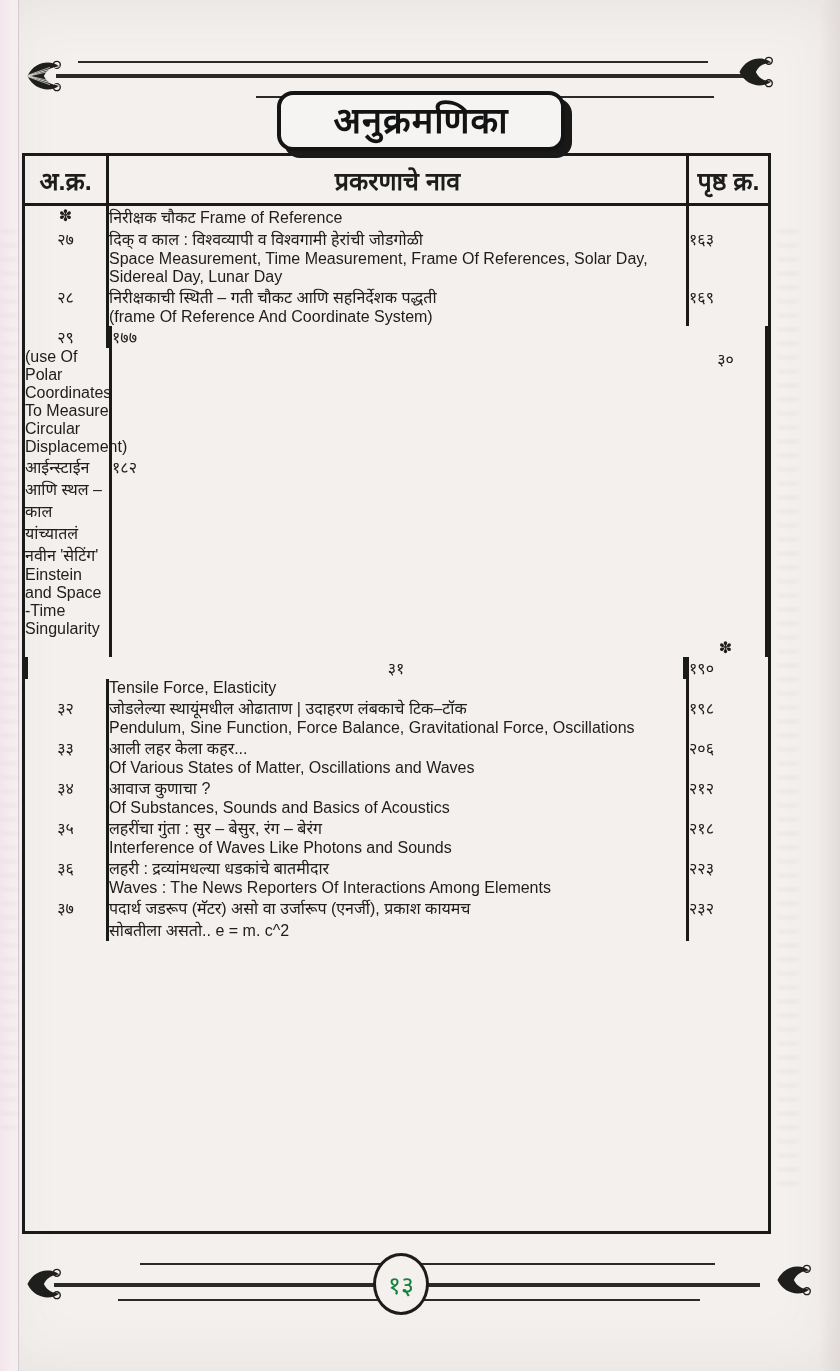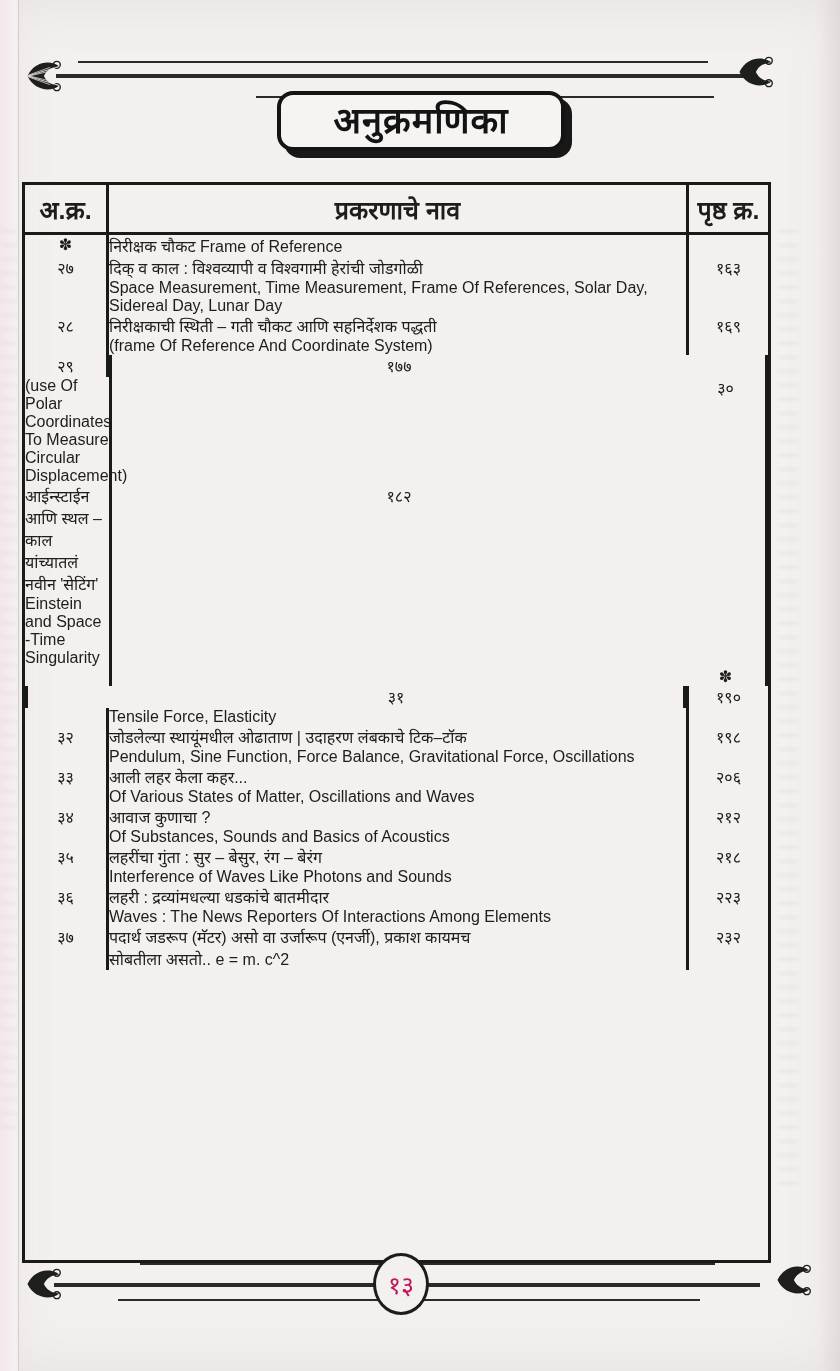--- a/index.html
+++ b/index.html
@@ -36,44 +36,44 @@
     background:#f6f4f2;
     box-shadow:7px 7px 0 #181818;
     display:flex; align-items:center; justify-content:center;font-family:Liberation Serif, serif;
   }
   .title-box .t {
     font-size:36px; font-weight:bold; color:#131313; letter-spacing:1px;
     padding-bottom:4px;
   }
   
   .toc {
-    position:absolute; left:22px; top:182px; width:749px; height:1081px;
+    position:absolute; left:22px; top:153px; width:749px; height:1081px;
     border:3px solid #1a1a18;
     display:grid;
     grid-template-columns:84px minmax(0,1fr) 82px;
     grid-auto-rows:auto;
     align-content:start;
     overflow:hidden;
     background:transparent;
   }
   .cell { color:#1d1d1b; }
   .c-sr { text-align:center; border-right:3px solid #1a1a18; }
-  .c-page { text-align:center; border-left:3px solid #1a1a18; }
+  .c-page { border-left:3px solid #1a1a18; }
   .hdr {
     height:50px; display:flex; align-items:center; justify-content:center;
     font-weight:bold; font-size:25px;
     border-bottom:3px solid #1a1a18;
   }
   
   .page-oval {
     position:absolute; left:373px; top:1253px; width:56px; height:62px;
     border:3px solid #1c1c1a; border-radius:50%;
     background:#f3f0ee; z-index:5;
     display:flex; align-items:center; justify-content:center;
-    font-size:25px; color:#be185d;
+    font-size:25px; color:#15803d;
   }
   
   .ghost {
     position:absolute; background:repeating-linear-gradient(
       to bottom, rgba(90,80,85,0.10) 0 3px, rgba(90,80,85,0) 3px 14px);
     filter:blur(1.5px); opacity:.5; pointer-events:none;
   }
 </style>
 </head>
 <body>

